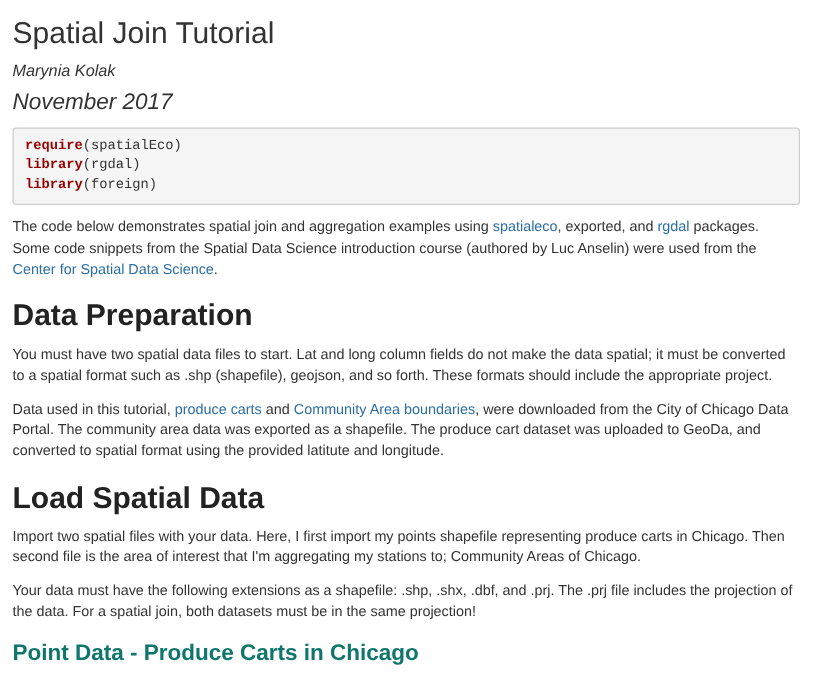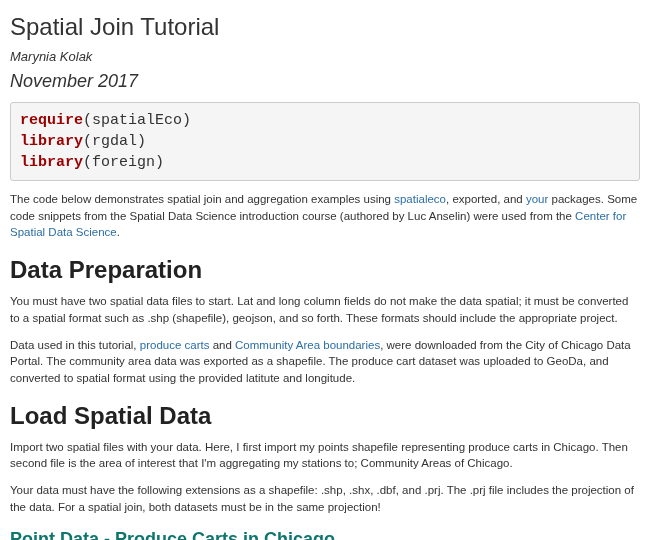--- a/index.html
+++ b/index.html
@@ -31,21 +31,21 @@
     font-style: italic;
     font-size: 18px;
     margin: 2px 0 8px 0;
   }
   pre.codeblock {
     background: #f5f5f5;
     border: 1px solid #ccc;
     border-radius: 3px;
     padding: 7px 9px;
     font-family: "Courier New", Courier, monospace;
-    font-size: 15px;
+    font-size: 11px;
     line-height: 1.4;
     margin: 4px 0 10px 0;
     white-space: pre;
     overflow: hidden;
   }
   .kw { color: #990000; font-weight: bold; }
   p {
     margin: 4px 0 10px 0;
     font-size: 11.5px;
     line-height: 1.45;
@@ -76,21 +76,21 @@
 
 <h1 class="title">Spatial Join Tutorial</h1>
 <div class="author">Marynia Kolak</div>
 <div class="date">November 2017</div>
 
 <pre class="codeblock"><span class="kw">require</span><span>(spatialEco)</span>
 <span class="kw">library</span><span>(rgdal)</span>
 <span class="kw">library</span><span>(foreign)</span></pre>
 
 <p>
-  <span>The code below demonstrates spatial join and aggregation examples using </span><a href="#">spatialeco</a><span>, exported, and </span><a href="#">your</a><span> packages. Some code snippets from the Spatial Data Science introduction course (authored by Luc Anselin) were used from the </span><a href="#">Center for Spatial Data Science</a><span>.</span>
+  <span>The code below demonstrates spatial join and aggregation examples using </span><a href="#">spatialeco</a><span>, exported, and </span><a href="#">rgdal</a><span> packages. Some code snippets from the Spatial Data Science introduction course (authored by Luc Anselin) were used from the </span><a href="#">Center for Spatial Data Science</a><span>.</span>
 </p>
 
 <h2 class="section">Data Preparation</h2>
 <p>You must have two spatial data files to start. Lat and long column fields do not make the data spatial; it must be converted to a spatial format such as .shp (shapefile), geojson, and so forth. These formats should include the appropriate project.</p>
 <p>
   <span>Data used in this tutorial, </span><a href="#">produce carts</a><span> and </span><a href="#">Community Area boundaries</a><span>, were downloaded from the City of Chicago Data Portal. The community area data was exported as a shapefile. The produce cart dataset was uploaded to GeoDa, and converted to spatial format using the provided latitute and longitude.</span>
 </p>
 
 <h2 class="section">Load Spatial Data</h2>
 <p>Import two spatial files with your data. Here, I first import my points shapefile representing produce carts in Chicago. Then second file is the area of interest that I'm aggregating my stations to; Community Areas of Chicago.</p>

